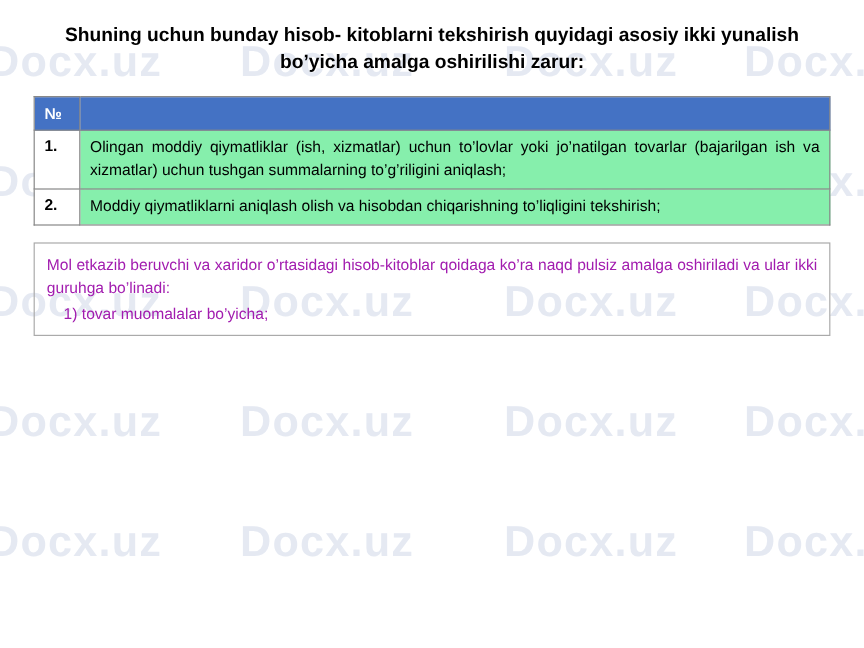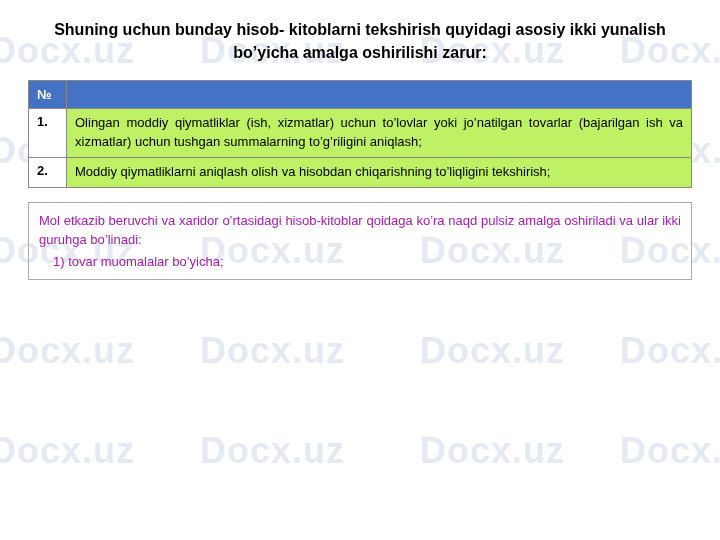--- a/index.html
+++ b/index.html
@@ -88,21 +88,21 @@
 
     .table-section td.num-cell {
       width: 38px;
       font-weight: bold;
       text-align: left;
       vertical-align: top;
       background: #ffffff;
     }
 
     .table-section td.content-cell {
-      background: #bef264;
+      background: #86efac;
       text-align: justify;
       line-height: 1.45;
       margin-left: 40px;
     }
 
     .bottom-text {
       font-family: Arial, Helvetica, sans-serif;
       font-size: 13px;
       color: #a21caf;
       line-height: 1.5;

